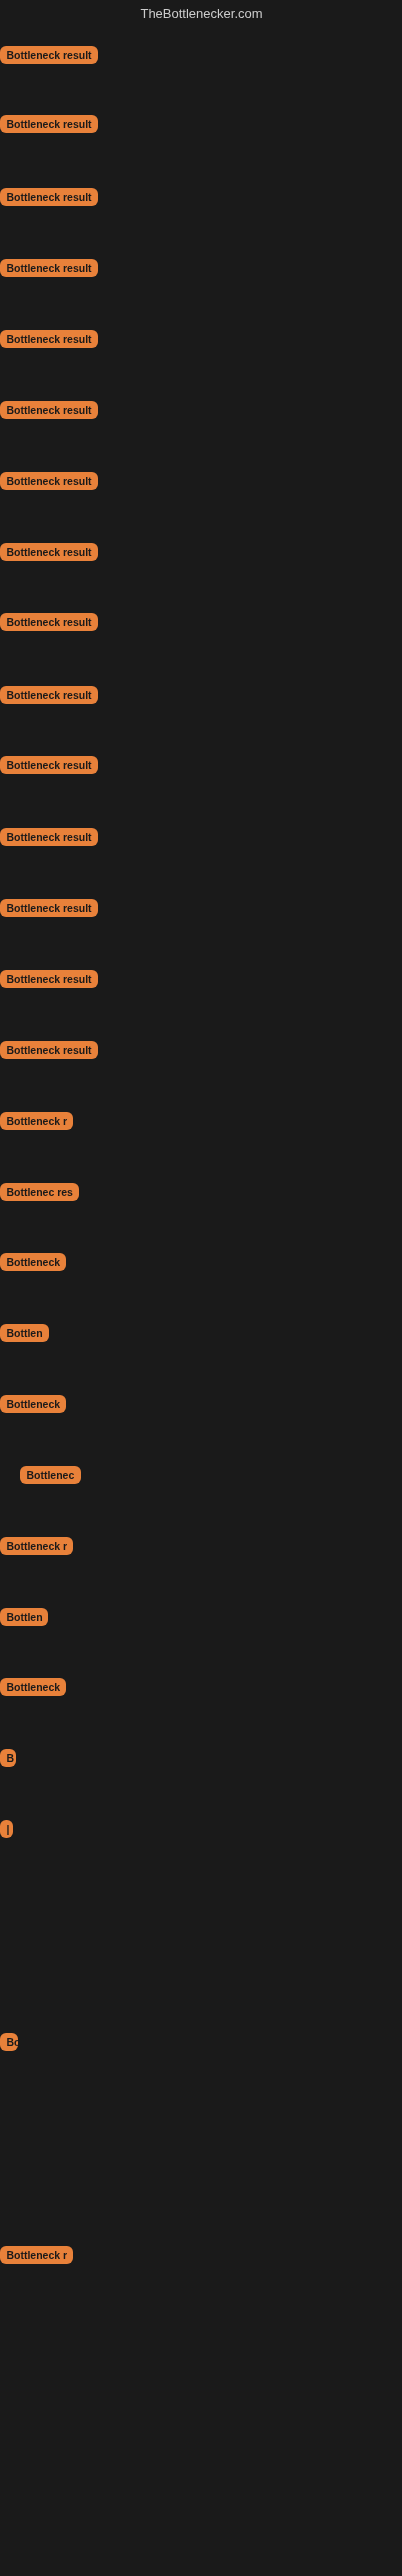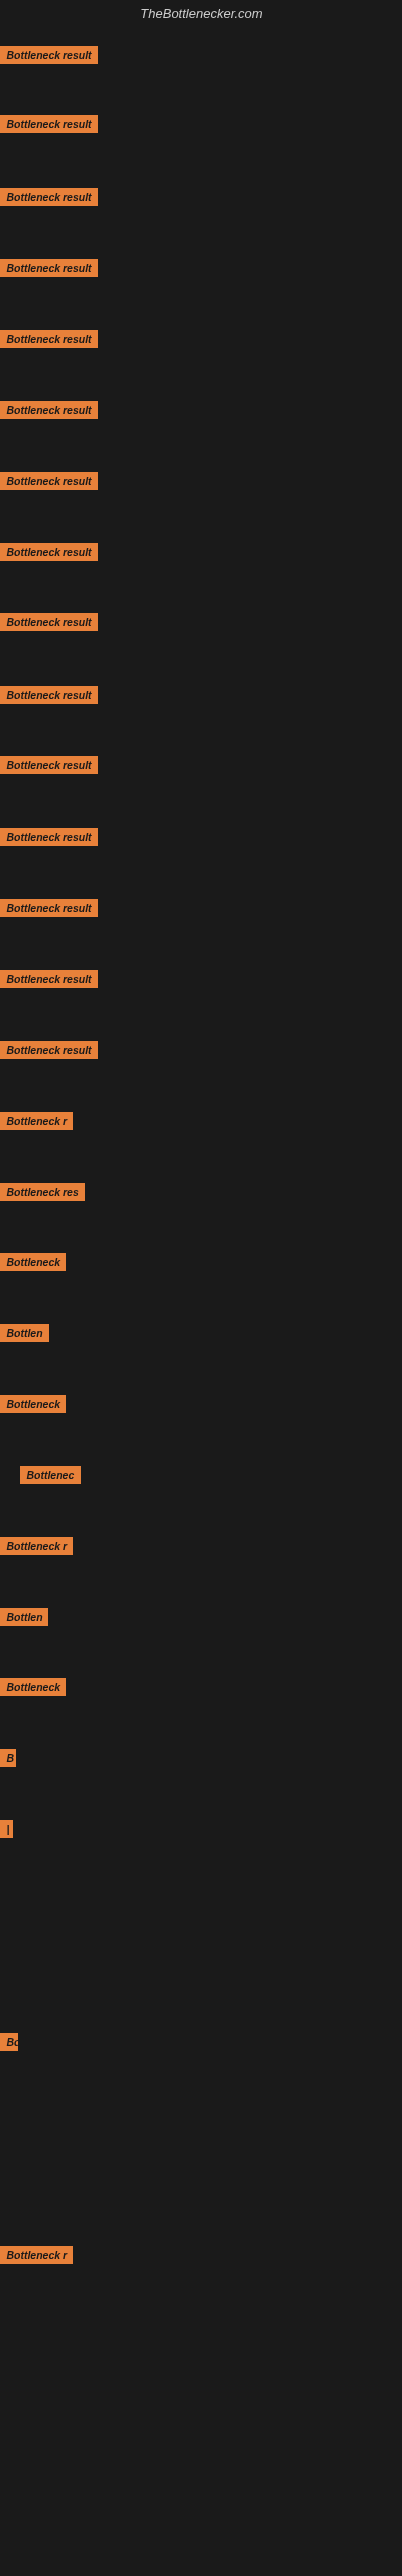--- a/index.html
+++ b/index.html
@@ -1,19 +1,18 @@
 <!DOCTYPE html>
 <html style="font-size:13px"><head>
   <meta charset="utf-8">
   <style>
     * {
       margin: 0;
       padding: 0;
       box-sizing: border-box;
-      font-style: italic;
     }
 
     body {
       width: 403px;
       min-height: 2576px;
       background-color: #1a1a1a;
       font-family: Arial, sans-serif;
       position: relative;
     }
 
@@ -32,20 +31,21 @@
 
     .bottleneck-badge {
       background-color: #e8813a;
       color: #1a1a1a;
       font-size: 10.5px;
       font-weight: bold;
       padding: 3.2px 6.4px;
       display: inline-block;
       white-space: nowrap;
       overflow: hidden;
+      border-radius: 6px;
     }
   </style>
 </head>
 <body>
 
 <div class="site-title" id="site-title-el">TheBottlenecker.com</div>
 
 <div id="items-container">
     <div class="bottleneck-item" style="top: 46px; left: 0px;"><span class="bottleneck-badge" style="max-width: 156px;">Bottleneck result</span></div>
     <div class="bottleneck-item" style="top: 115px; left: 0px;"><span class="bottleneck-badge" style="max-width: 155px;">Bottleneck result</span></div>
@@ -56,21 +56,21 @@
     <div class="bottleneck-item" style="top: 472px; left: 0px;"><span class="bottleneck-badge" style="max-width: 148px;">Bottleneck result</span></div>
     <div class="bottleneck-item" style="top: 543px; left: 0px;"><span class="bottleneck-badge" style="max-width: 147px;">Bottleneck result</span></div>
     <div class="bottleneck-item" style="top: 613px; left: 0px;"><span class="bottleneck-badge" style="max-width: 148px;">Bottleneck result</span></div>
     <div class="bottleneck-item" style="top: 686px; left: 0px;"><span class="bottleneck-badge" style="max-width: 146px;">Bottleneck result</span></div>
     <div class="bottleneck-item" style="top: 756px; left: 0px;"><span class="bottleneck-badge" style="max-width: 144px;">Bottleneck result</span></div>
     <div class="bottleneck-item" style="top: 828px; left: 0px;"><span class="bottleneck-badge" style="max-width: 138px;">Bottleneck result</span></div>
     <div class="bottleneck-item" style="top: 899px; left: 0px;"><span class="bottleneck-badge" style="max-width: 139px;">Bottleneck result</span></div>
     <div class="bottleneck-item" style="top: 970px; left: 0px;"><span class="bottleneck-badge" style="max-width: 133px;">Bottleneck result</span></div>
     <div class="bottleneck-item" style="top: 1041px; left: 0px;"><span class="bottleneck-badge" style="max-width: 127px;">Bottleneck result</span></div>
     <div class="bottleneck-item" style="top: 1112px; left: 0px;"><span class="bottleneck-badge" style="max-width: 81px;">Bottleneck r</span></div>
-    <div class="bottleneck-item" style="top: 1183px; left: 0px;"><span class="bottleneck-badge" style="max-width: 93px;">Bottleneck res</span></div>
+    <div class="bottleneck-item" style="top: 1183px; left: 0px;"><span class="bottleneck-badge" style="max-width: 93px;">Bottlenec res</span></div>
     <div class="bottleneck-item" style="top: 1253px; left: 0px;"><span class="bottleneck-badge" style="max-width: 72px;">Bottleneck</span></div>
     <div class="bottleneck-item" style="top: 1324px; left: 0px;"><span class="bottleneck-badge" style="max-width: 58px;">Bottlen</span></div>
     <div class="bottleneck-item" style="top: 1395px; left: 0px;"><span class="bottleneck-badge" style="max-width: 72px;">Bottleneck</span></div>
     <div class="bottleneck-item" style="top: 1466px; left: 0px;"><span class="bottleneck-badge" style="max-width: 68px; margin-left: 20px;">Bottlenec</span></div>
     <div class="bottleneck-item" style="top: 1537px; left: 0px;"><span class="bottleneck-badge" style="max-width: 81px;">Bottleneck r</span></div>
     <div class="bottleneck-item" style="top: 1608px; left: 0px;"><span class="bottleneck-badge" style="max-width: 48px;">Bottlen</span></div>
     <div class="bottleneck-item" style="top: 1678px; left: 0px;"><span class="bottleneck-badge" style="max-width: 72px;">Bottleneck</span></div>
     <div class="bottleneck-item" style="top: 1749px; left: 0px;"><span class="bottleneck-badge" style="max-width: 16px;">B</span></div>
     <div class="bottleneck-item" style="top: 1820px; left: 0px;"><span class="bottleneck-badge" style="max-width: 8px;">|</span></div>
     <div class="bottleneck-item" style="top: 2033px; left: 0px;"><span class="bottleneck-badge" style="max-width: 17.7px;">Bo</span></div>

